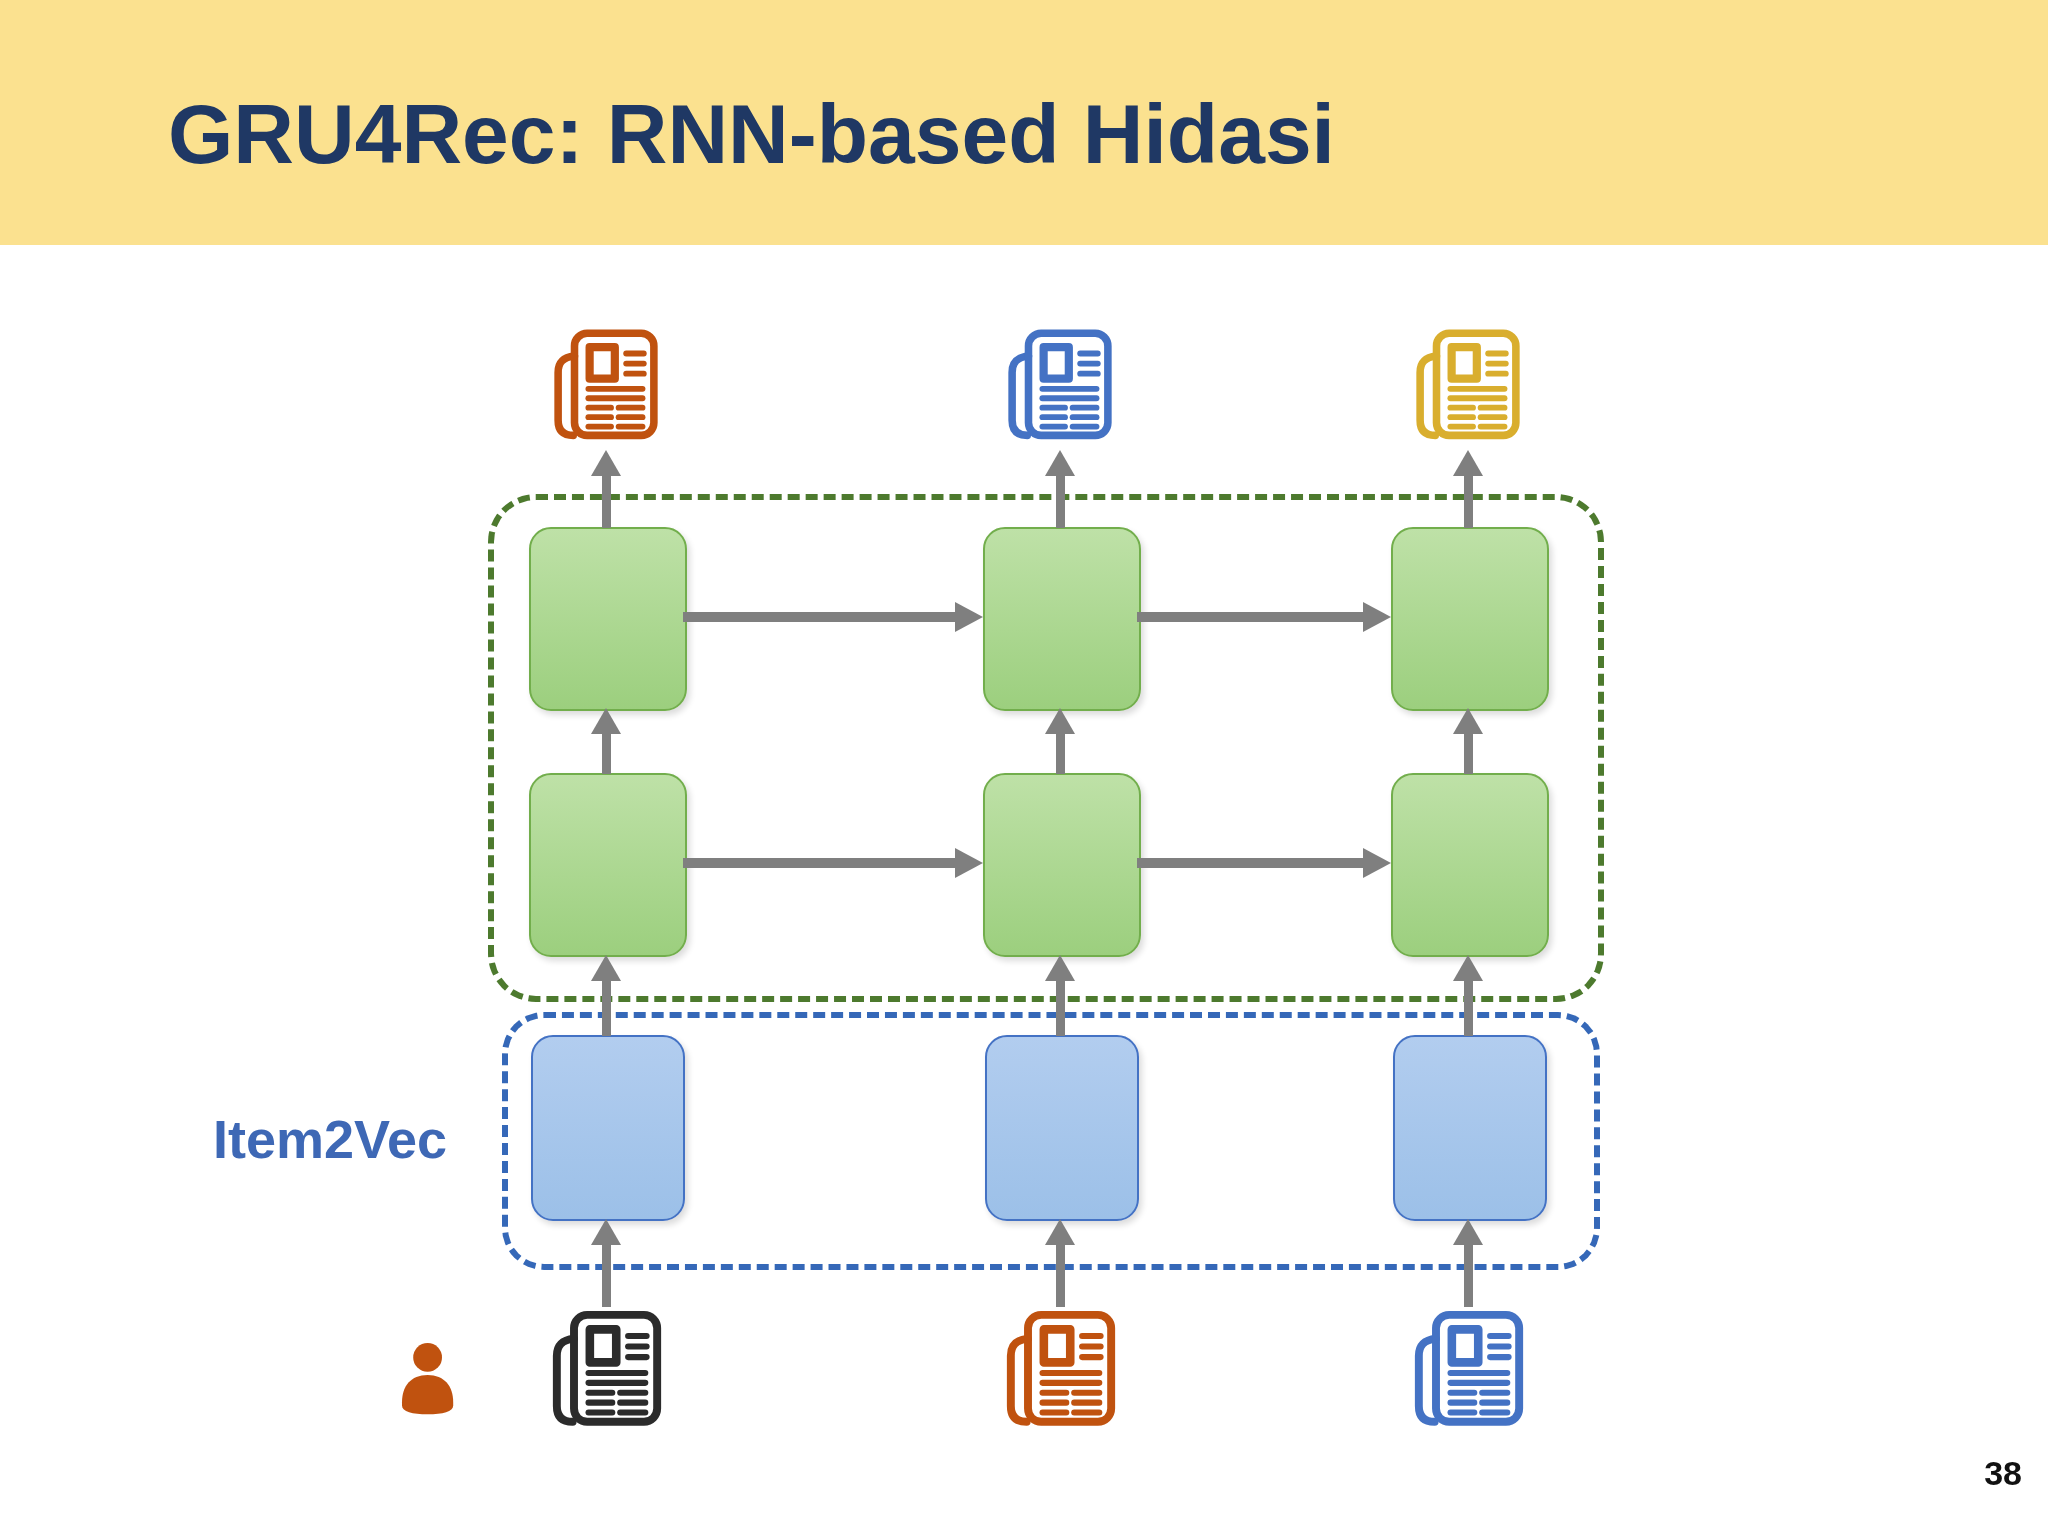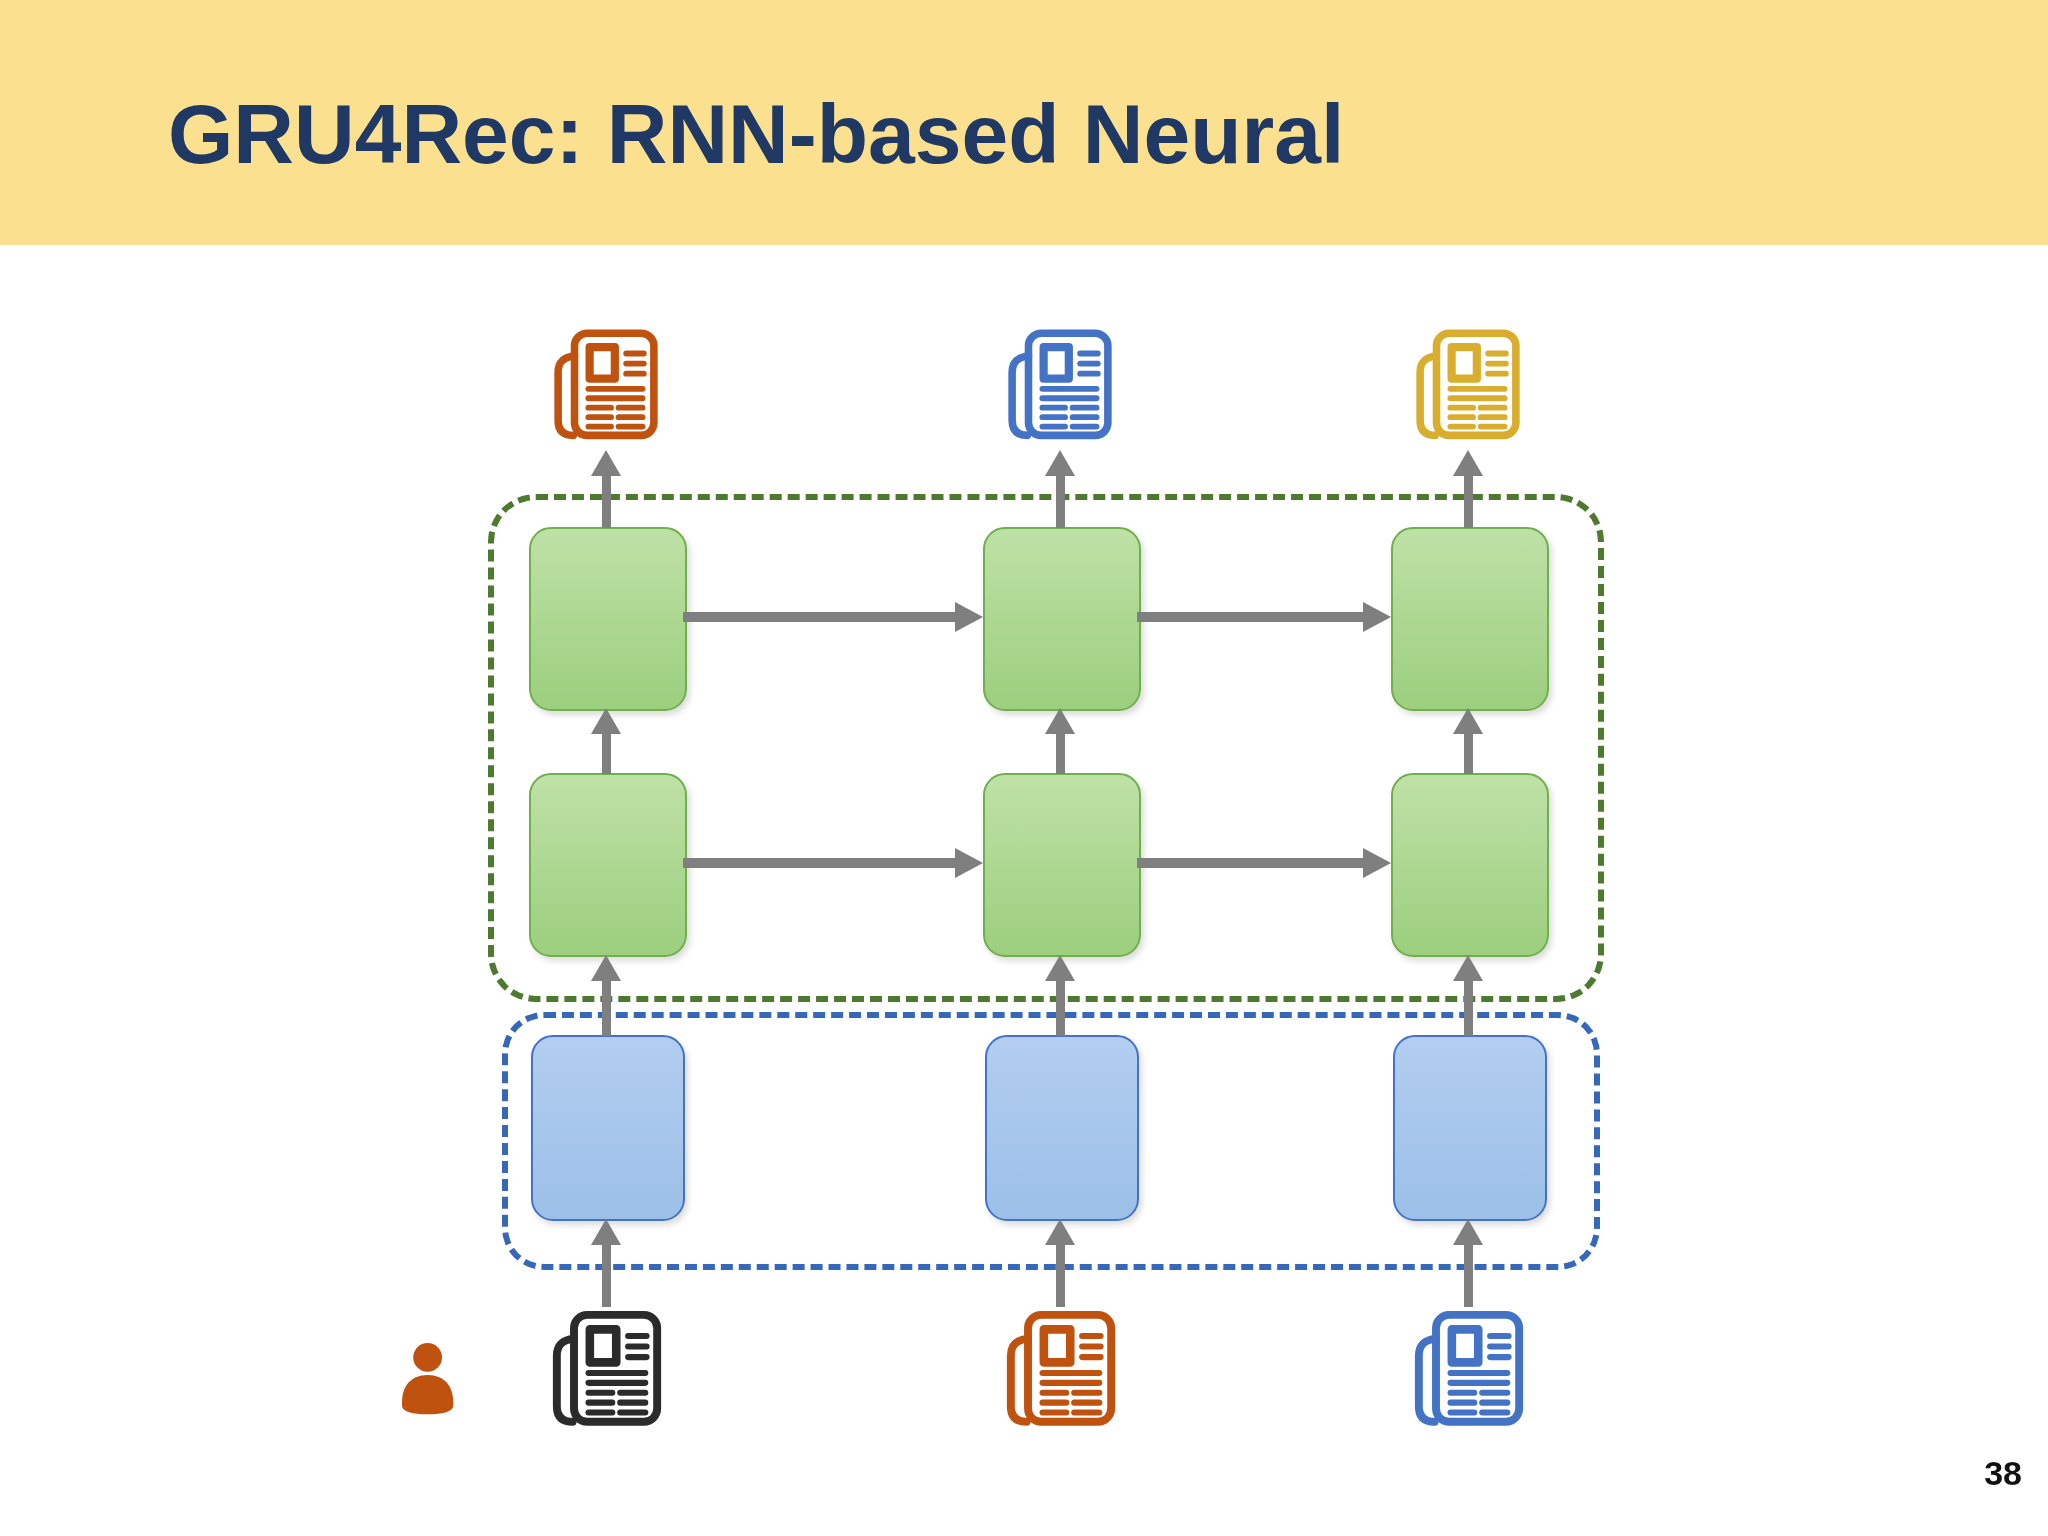--- a/index.html
+++ b/index.html
@@ -69,25 +69,26 @@
     <symbol id="icon-person" viewBox="0 0 100 100">
       <circle cx="52" cy="28" r="18" fill="currentColor"></circle>
       <path fill="currentColor" d="M52,50 c-21,0 -32,14 -32,34 v4 c0,8 13,11 32,11 s32,-3 32,-11 v-4 c0,-20 -11,-34 -32,-34 z"></path>
     </symbol>
   </defs>
 </svg>
 
 <div class="slide">
 
   <div class="band"></div>
-  <div class="title">GRU4Rec: RNN-based Neural</div>
+  <div class="title">GRU4Rec: RNN-based Hidasi</div>
 
   <div class="frame green"></div>
   <div class="frame blue"></div>
 
+  <div class="layer-label label-i2v" style="color: rgb(62, 104, 181);">Item2Vec</div>
 
   <div class="icon" style="left: 543px; top: 322px; width: 126px; height: 126px; color: rgb(192, 82, 15);">
       <svg>
         <use href="#icon-news"></use>
       </svg>
     </div>
   <div class="icon" style="left: 997px; top: 322px; width: 126px; height: 126px; color: rgb(68, 114, 196);">
       <svg>
         <use href="#icon-news"></use>
       </svg>

